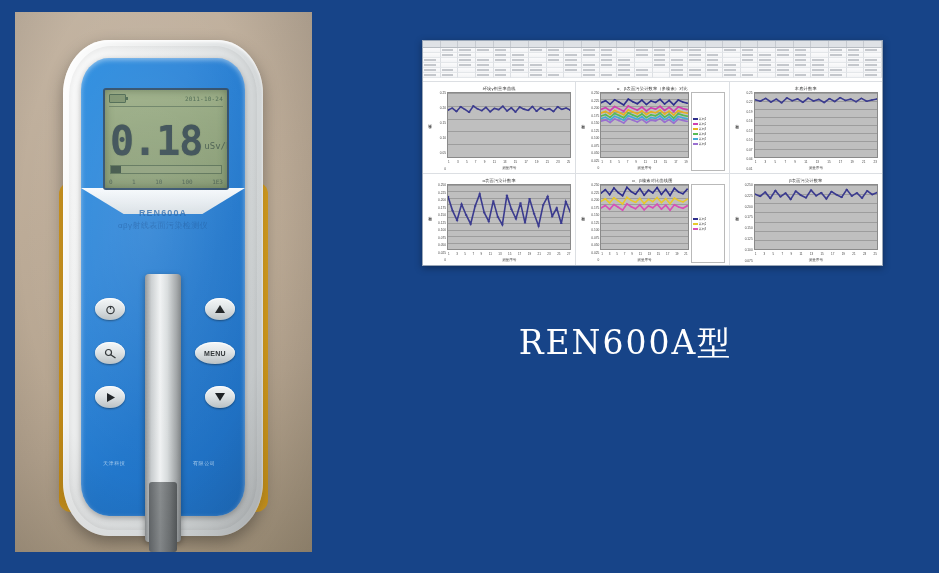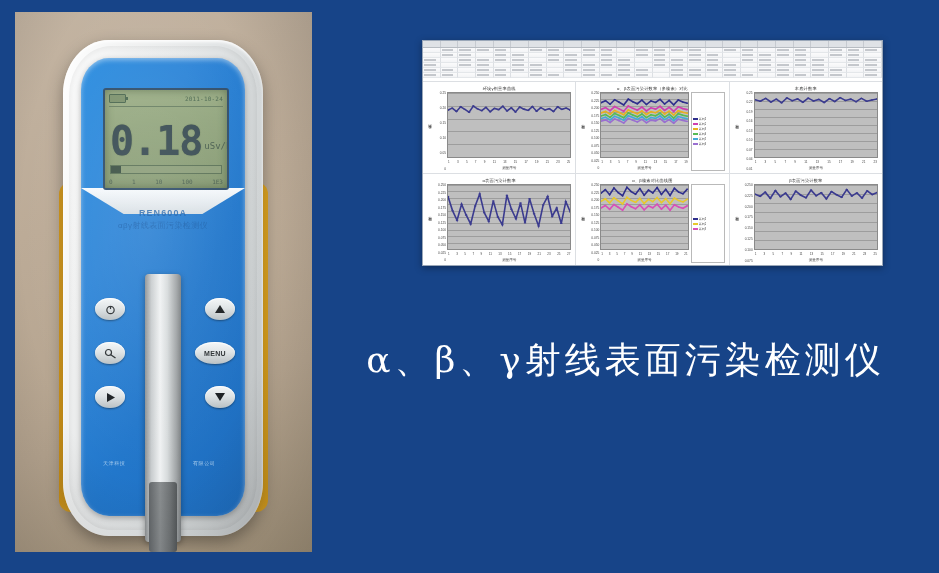--- a/index.html
+++ b/index.html
@@ -1102,14 +1102,14 @@
               </div>
               <div class="x-axis-label">测量序号</div>
             </div>
           </div>
         </div>
       </div>
     </div>
 </div>
 
 <div id="title-block">
-  <div id="title-line2">α、β、γ射线表面污染检测仪</div>
+  <div id="title-line1">REN600A型</div>
 </div>
 
 </body></html>

